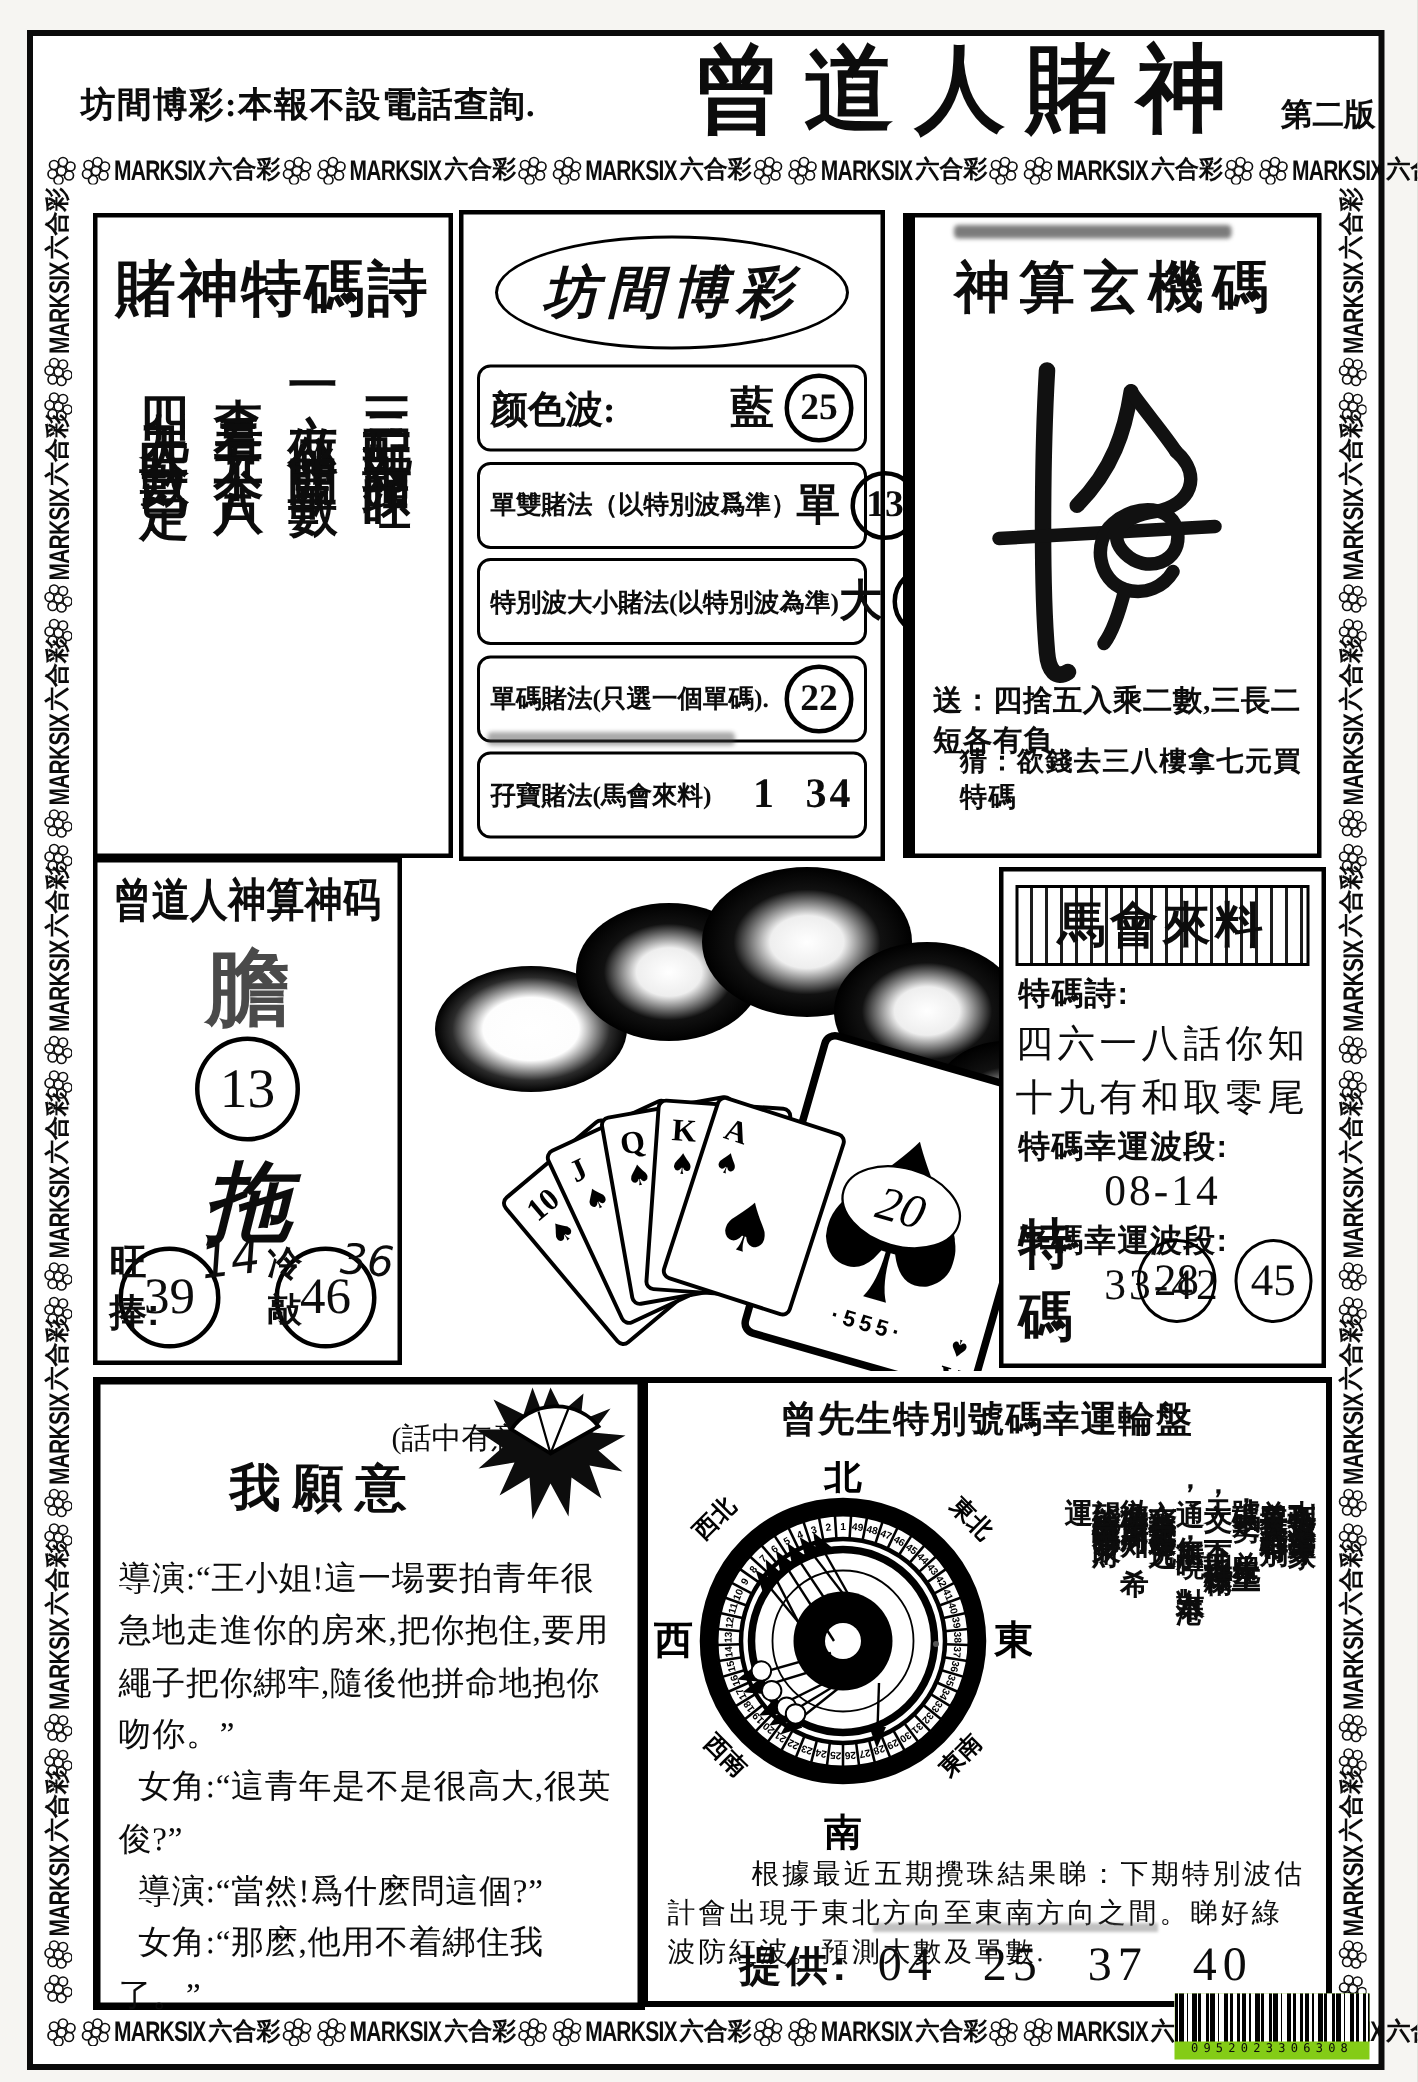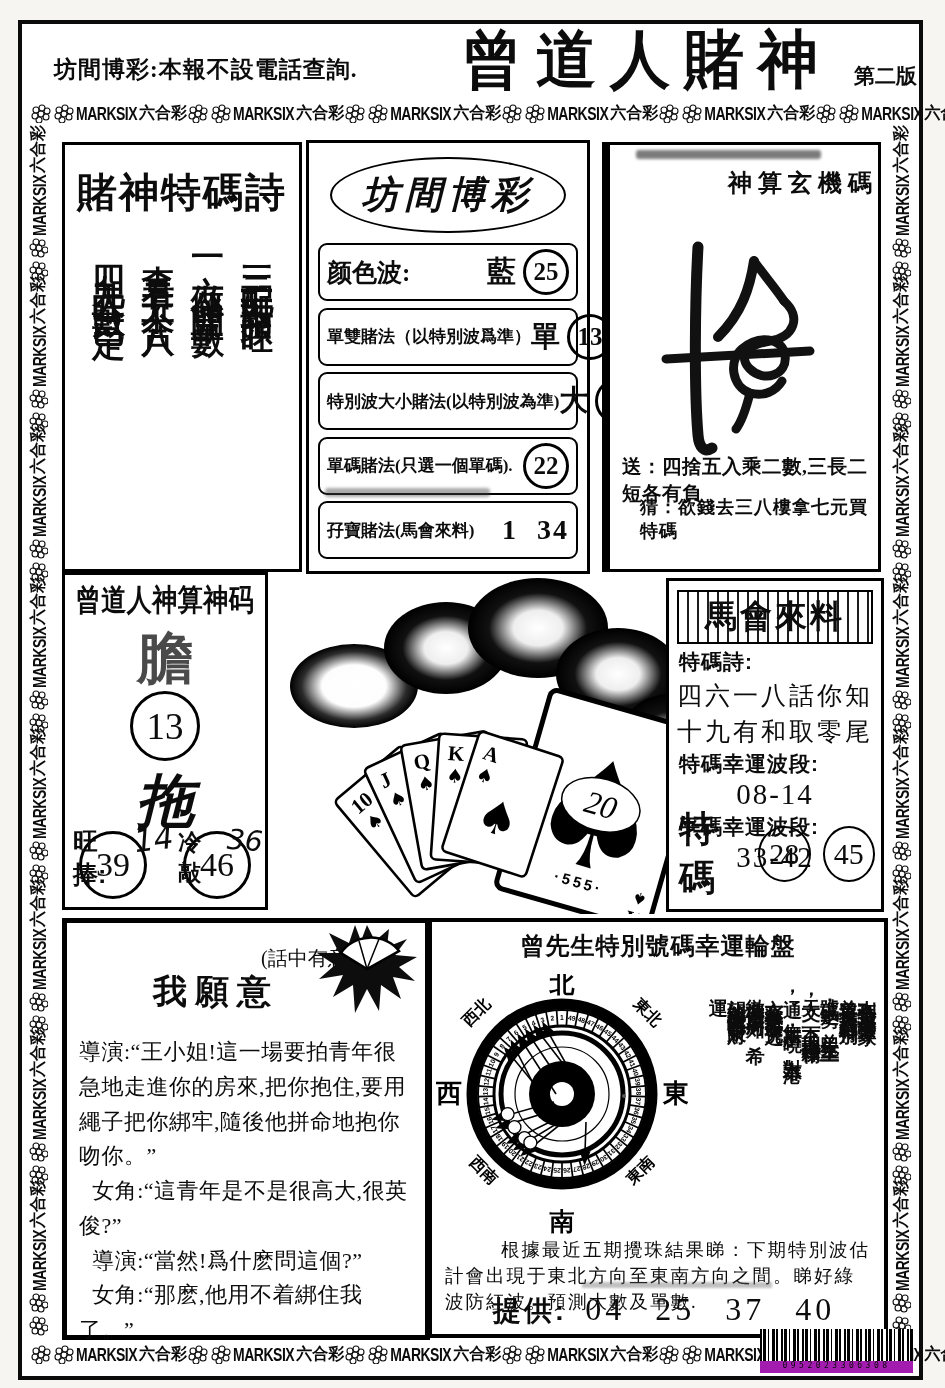--- a/index.html
+++ b/index.html
@@ -45,21 +45,21 @@
   .bet-label{font-size:17px;font-weight:800;white-space:nowrap;}
   .bet-label.big{font-size:25px;}
   .bet-value{font-size:29px;font-weight:900;margin-left:auto;margin-right:7px;}
   .bet-circle{width:40px;height:40px;border:3px solid #000;border-radius:50%;display:flex;flex:none;
               align-items:center;justify-content:center;font-size:25px;font-weight:700;}
   .bet-plain{font-size:28px;font-weight:700;margin-left:auto;letter-spacing:2px;word-spacing:10px;}
   .smudge{position:absolute;background:#444;opacity:.45;filter:blur(1.4px);border-radius:3px;}
 
   
   #mystic-box{left:580px;top:118px;width:268px;height:424px;border-left-width:8px;}
-  .my-title{margin-top:22px;text-align:right;font-size:24px;font-weight:900;letter-spacing:6px;
+  .my-title{margin-top:22px;text-align:center;font-size:37px;font-weight:900;letter-spacing:6px;
             font-family:Liberation Sans, sans-serif;}
   .my-scribble{position:absolute;top:94px;left:50%;transform:translateX(-50%);}
   .my-send{position:absolute;bottom:62px;left:12px;font-size:19.5px;font-weight:600;letter-spacing:0.5px;}
   .my-guess{position:absolute;bottom:26px;left:30px;font-size:18px;font-weight:600;letter-spacing:1px;}
 
   
   #shencode-box{left:40px;top:548px;width:200px;height:332px;}
   .sc-title{margin-top:8px;text-align:center;font-size:25px;font-weight:900;letter-spacing:0.5px;
             font-family:"Liberation Sans",sans-serif;transform:scaleY(1.2);}
   .sc-dan{position:absolute;top:46px;left:0;right:0;text-align:center;font-size:56px;font-weight:900;color:#4a4a4a;}
@@ -106,21 +106,21 @@
             font-size:19px;line-height:0.98;letter-spacing:3px;font-weight:600;}
   .wh-intro div{margin:0;}
   .wh-forecast{position:absolute;left:13px;right:11px;top:316px;font-size:18.5px;line-height:1.4;
                letter-spacing:2px;text-indent:56px;}
   .wh-smudge{position:absolute;bottom:46px;left:150px;width:190px;height:6px;background:#666;opacity:.4;filter:blur(1px);}
   .wh-provide{position:absolute;bottom:4px;left:0;right:0;display:flex;justify-content:center;align-items:baseline;gap:18px;}
   .wh-provlabel{font-size:28px;font-weight:900;font-family:"Liberation Sans",sans-serif;letter-spacing:3px;margin-left:12px;}
   .wh-provnums{font-size:32px;letter-spacing:4px;word-spacing:18px;}
 
   
-  .barcode{position:absolute;right:6px;bottom:3px;width:153px;height:44px;background:#a21caf;z-index:5;}
+  .barcode{position:absolute;right:6px;bottom:3px;width:130px;height:44px;background:#84cc16;z-index:5;}
   .bars{height:32px;background:repeating-linear-gradient(90deg,#000 0 2px,#fff 2px 3px,#000 3px 6px,#fff 6px 8px,
          #000 8px 9px,#fff 9px 12px,#000 12px 15px,#fff 15px 16px,#000 16px 18px,#fff 18px 21px);}
   .bdigits{font-family:"DejaVu Sans Mono",monospace;font-size:8px;letter-spacing:3.5px;text-align:center;}
 </style>
 </head>
 <body>
 
 <div class="page">
   <div class="frame">
 

